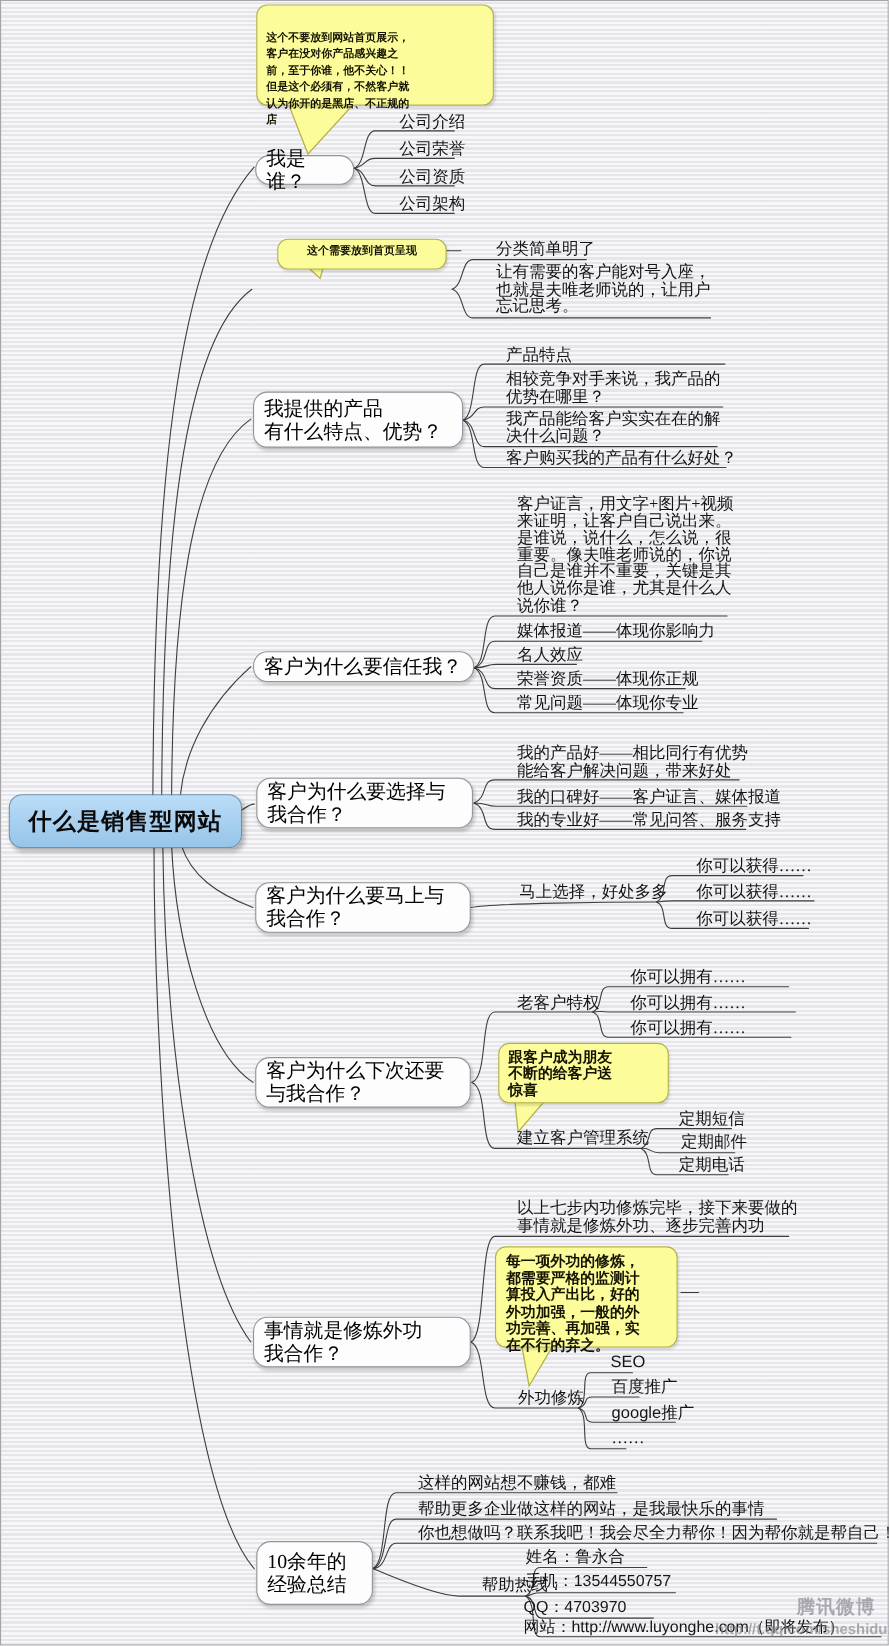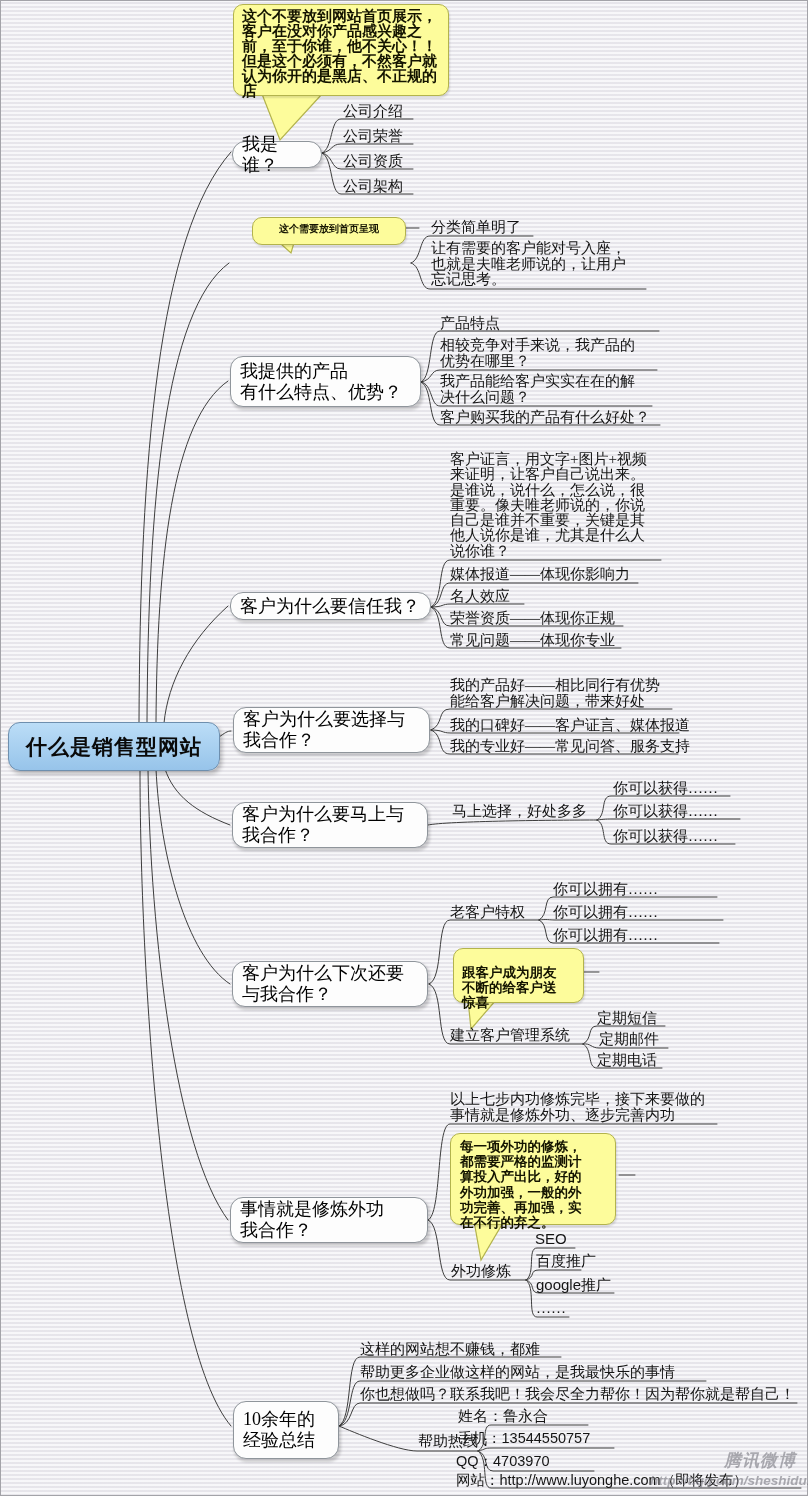--- a/index.html
+++ b/index.html
@@ -23,32 +23,32 @@
     padding:2px 9px;white-space:pre-line;color:#000;
   }
   .central{
     position:absolute;box-sizing:border-box;
     background:linear-gradient(#bbddf7,#97c4ea);
     border:1.5px solid #6e8fae;border-radius:12px;
     box-shadow:2px 3px 4px rgba(0,0,0,.25);
     display:flex;align-items:center;justify-content:center;
     font-size:21px;font-weight:600;letter-spacing:1px;color:#0a0a0a;
   }
-  .lt{position:absolute;font-size:15px;line-height:16px;white-space:pre-line;color:#141414;}
+  .lt{position:absolute;font-size:15px;line-height:16px;white-space:pre-line;color:#141414;margin-left:20px;}
   .sans{font-family:"Liberation Sans","DejaVu Sans",sans-serif;}
   .callout{
     position:absolute;box-sizing:border-box;background:#fdfc9b;
     border:1.5px solid #b3b34d;border-radius:10px;
     box-shadow:1px 2px 2px rgba(0,0,0,.12);
     font-family:"Liberation Sans","DejaVu Sans",sans-serif;
-    font-weight:700;font-size:15px;line-height:14.9px;
-    padding:4px 8px;white-space:pre-line;color:#141400;
+    font-weight:700;font-size:10px;line-height:14.9px;
+    padding:23px 8px;white-space:pre-line;color:#141400;
   }
   .wm{position:absolute;font-family:"Liberation Sans","DejaVu Sans",sans-serif;
-      font-style:italic;font-weight:700;color:rgba(125,125,132,.62);}
+      font-weight:700;color:rgba(125,125,132,.62);}
 </style>
 </head>
 <body>
 
 <div id="canvas">
 
   <svg id="wires" viewBox="0 0 808 1496">
 
     <path d="M231,152 C158,235 140,460 139,723"></path>
     <path d="M229,263 C165,310 148,500 147,723"></path>
@@ -177,21 +177,21 @@
   <div class="lt" style="left:613px;top:780px;width:125px">你可以获得……</div>
   <div class="lt" style="left:613px;top:803px;width:125px">你可以获得……</div>
   <div class="lt" style="left:613px;top:828px;width:125px">你可以获得……</div>
 
   <div class="topic" style="left:232px;top:961px;width:196px;height:46px">客户为什么下次还要
 与我合作？</div>
   <div class="lt" style="left:450px;top:904px;width:90px">老客户特权</div>
   <div class="lt" style="left:553px;top:881px;width:125px">你可以拥有……</div>
   <div class="lt" style="left:553px;top:904px;width:125px">你可以拥有……</div>
   <div class="lt" style="left:553px;top:927px;width:125px">你可以拥有……</div>
-  <div class="callout" style="left:453px;top:948px;width:131px;height:55px;font-size:13.5px;line-height:15px;padding:16px 8px">跟客户成为朋友
+  <div class="callout" style="left:453px;top:948px;width:155px;height:55px;font-size:13.5px;line-height:15px;padding:4px 8px">跟客户成为朋友
 不断的给客户送
 惊喜</div>
   <div class="lt" style="left:450px;top:1027px;width:140px">建立客户管理系统</div>
   <div class="lt" style="left:597px;top:1010px;width:70px">定期短信</div>
   <div class="lt" style="left:599px;top:1031px;width:70px">定期邮件</div>
   <div class="lt" style="left:597px;top:1052px;width:70px">定期电话</div>
 
   <div class="topic" style="left:230px;top:1197px;width:198px;height:46px">事情就是修炼外功
 我合作？</div>
   <div class="lt" style="left:450px;top:1091px;width:320px">以上七步内功修炼完毕，接下来要做的

